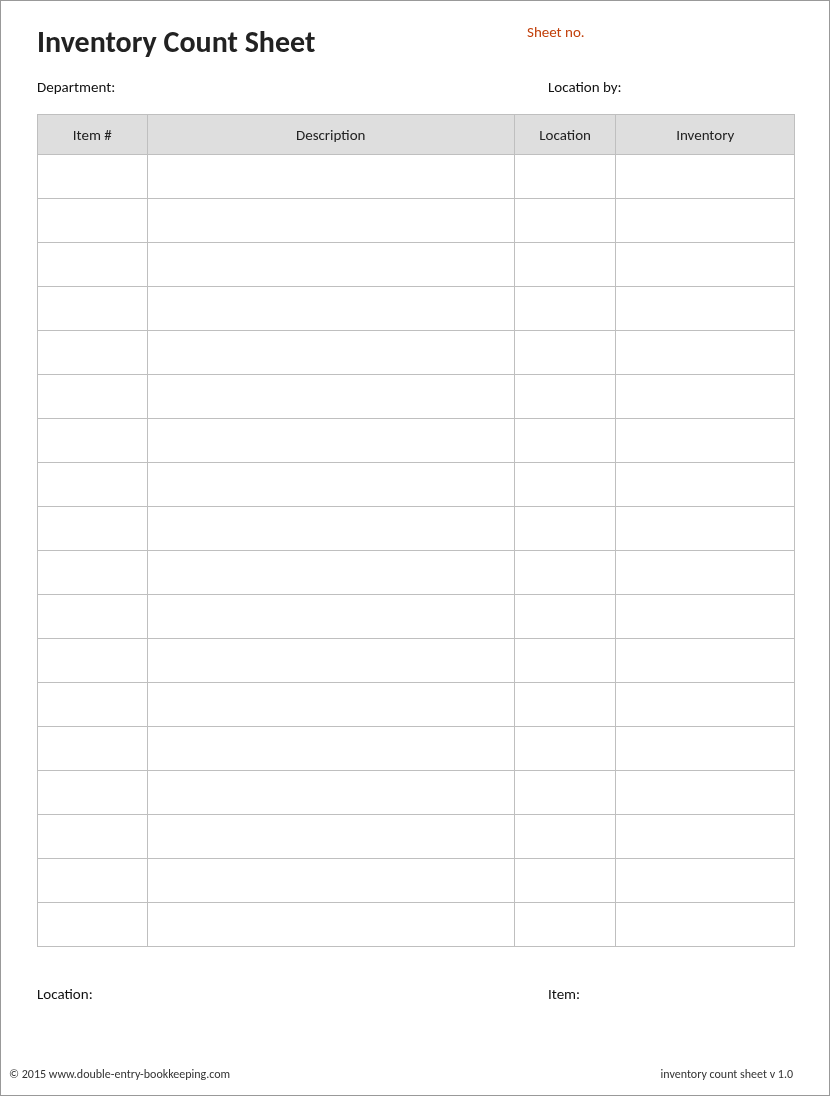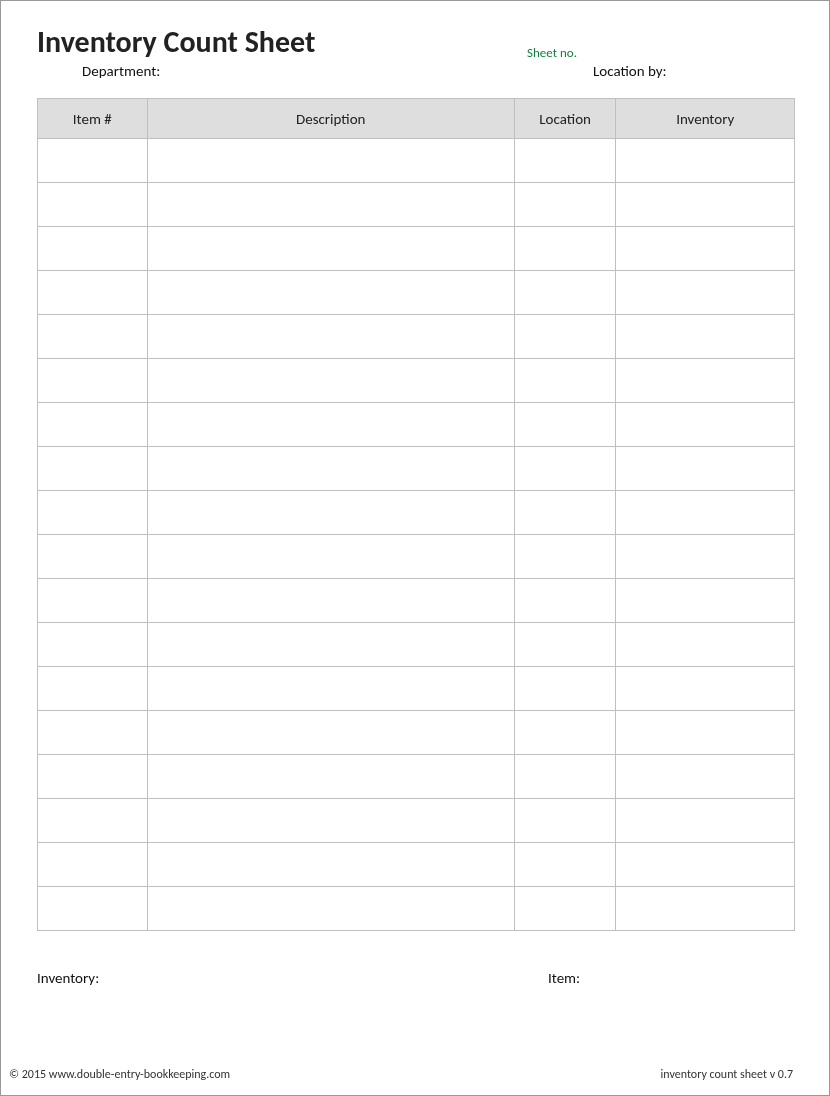--- a/index.html
+++ b/index.html
@@ -9,42 +9,41 @@
       width: 830px;
       height: 1096px;
       position: relative;
       border: 1px solid #999;
     }
     .page {
       padding: 22px 36px 0 36px;
     }
     .header-row {
       display: flex;
-      align-items: flex-end;
-      margin-bottom: 2px;
+      align-items: flex-start;
+      margin-bottom: 18px;
     }
     .title {
       font-size: 30px;
       font-weight: bold;
       color: #222;
       flex: 0 0 490px;
     }
     .sheet-no {
-      font-size: 13px;
-      color: #15803d;
+      font-size: 15px;
+      color: #c2410c;
     }
     .meta-row {
       display: flex;
       font-size: 15px;
       color: #111;
       margin-bottom: 18px;
     }
     .meta-left {
       flex: 0 0 511px;
-      margin-left: 45px;
     }
     table.inv {
       border-collapse: collapse;
       width: 758px;
       table-layout: fixed;
     }
     table.inv th, table.inv td {
       border: 1px solid #bfbfbf;
       font-size: 15px;
       color: #222;
@@ -219,22 +218,22 @@
         <tr>
           <td></td>
           <td></td>
           <td></td>
           <td></td>
         </tr>
       </tbody>
   </table>
 
   <div class="sig-row">
-    <div class="sig-left">Inventory:</div>
+    <div class="sig-left">Location:</div>
     <div>Item:</div>
   </div>
 
 </div>
 
 <div class="footer">
   <span class="footer-center">© 2015 www.double-entry-bookkeeping.com</span>
-  <span class="footer-right">inventory count sheet v 0.7</span>
+  <span class="footer-right">inventory count sheet v 1.0</span>
 </div>
 
 </body></html>

